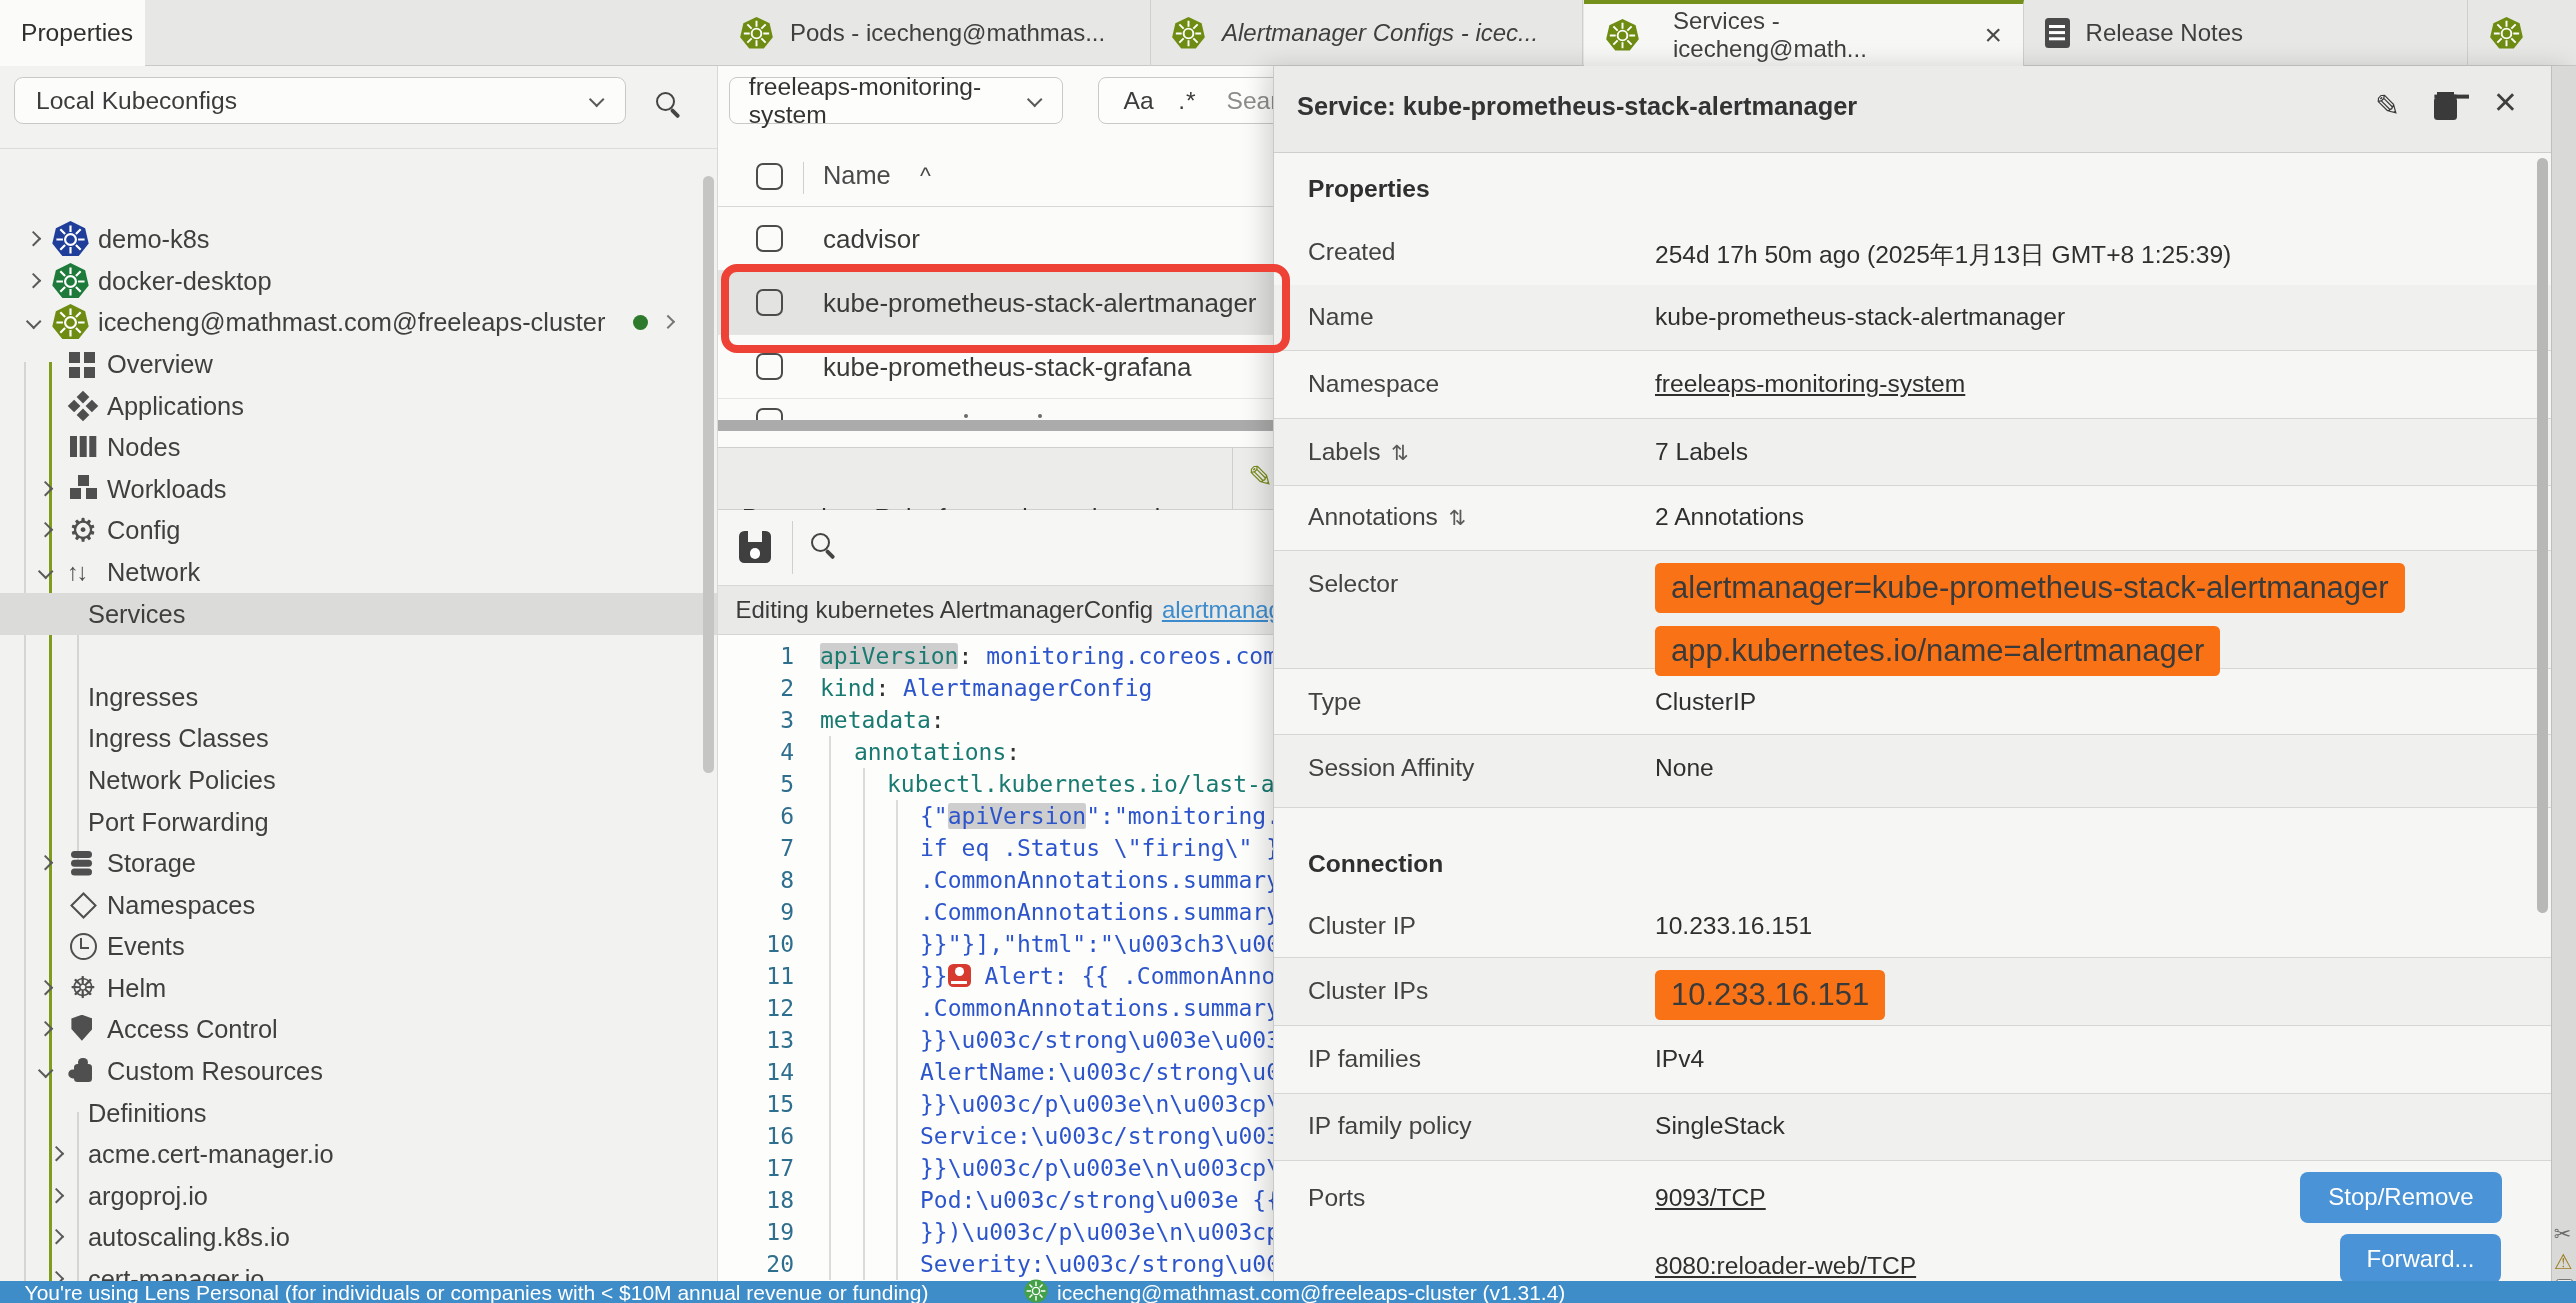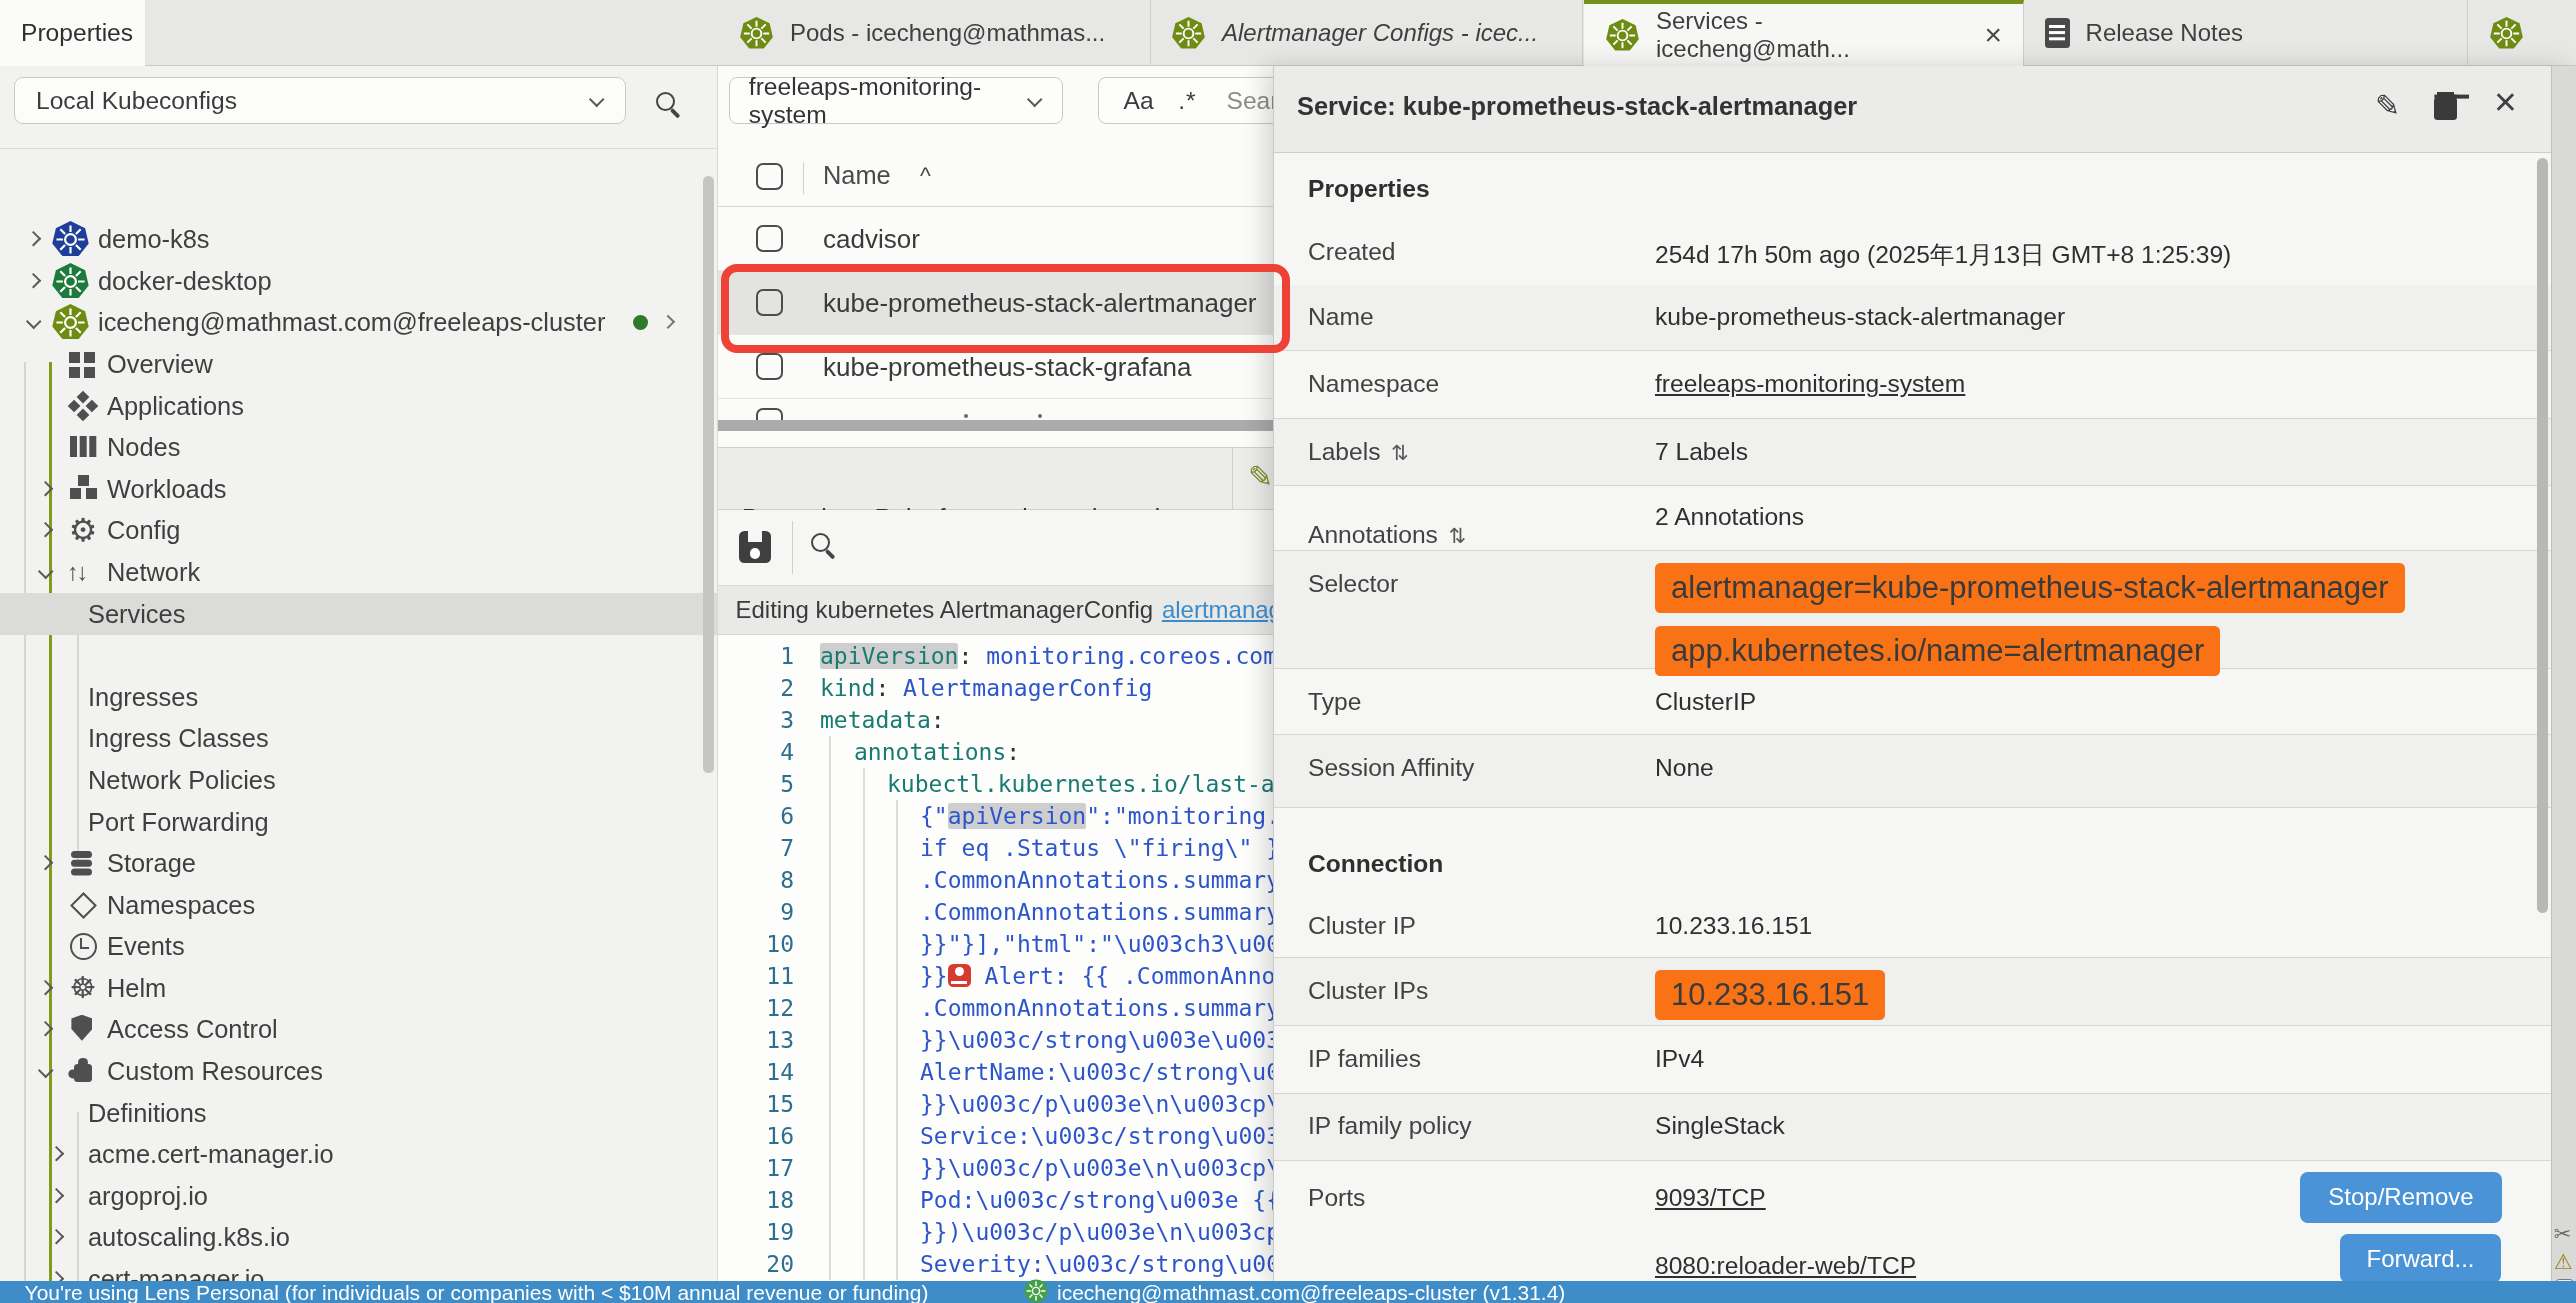--- a/index.html
+++ b/index.html
@@ -5,21 +5,21 @@
   * { margin:0; padding:0; box-sizing:border-box; }
   html,body { width:2576px; height:1304px; overflow:hidden; }
   body { font-family:"Liberation Sans","DejaVu Sans",sans-serif; color:#3a3a3a; background:#e9e9e8; }
   .root { position:relative; width:2576px; height:1304px; overflow:hidden; }
 
   
   .tabbar { position:absolute; left:0; top:0; width:2576px; height:66px; background:#e7e7e6; border-bottom:0.9px solid #c9c9c8; z-index:30; }
   .nav-tab { position:absolute; left:0; top:0; width:145px; height:66px; background:#fbfbfa; display:flex; align-items:center; padding-left:21px; font-size:24.6px; color:#2f2f2f; }
   .tab { position:absolute; top:0; height:66px; display:flex; align-items:center; border-right:0.9px solid #cfcfce; font-size:24px; color:#3f3f3f; padding:0 21px; }
   .tab .kicon { margin-right:16px; }
-  .tab.active { background:#f7f7f6; border-top:4.4px solid #75911c; }
+  .tab.active { background:#f7f7f6; border-top:4.4px solid #75911c;gap:17px; }
   .tab.italic .tab-label { font-style:italic; }
   .tab-close { margin-left:23px; font-size:30px; color:#4a4a4a; line-height:1; }
   .kicon { width:35px; height:35px; display:inline-block; flex:0 0 auto; }
   .kicon svg { width:100%; height:100%; display:block; }
   .k-olive { color:#6e8c12; } .k-blue { color:#1f3e9a; } .k-green { color:#1d7a3a; } .k-status { color:#43a047; }
   .doc-icon { width:24.6px; height:30px; background:#4a4a4a; border-radius:3.5px; margin-right:16px; position:relative; }
   .doc-icon::after { content:""; position:absolute; left:4.4px; top:7px; width:16px; height:2.6px; background:#fff; box-shadow:0 6.1px 0 #fff,0 12.3px 0 #fff; }
 
   
   .sidebar { position:absolute; left:0; top:66px; width:718px; height:1215px; background:#f2f2f0; border-right:0.9px solid #d8d8d7; z-index:10; }
@@ -461,21 +461,21 @@
     </div>
     <div class="prow" style="top:285px;height:68px;">
       <span class="plabel" style="top:19.3px;">Namespace</span>
       <span class="pvalue link" style="top:19.3px;">freeleaps-monitoring-system</span>
     </div>
     <div class="prow alt" style="top:353px;height:67px;">
       <span class="plabel" style="top:19.3px;"><span>Labels</span><span class="sort-ico">⇅</span></span>
       <span class="pvalue" style="top:19.3px;">7 Labels</span>
     </div>
     <div class="prow" style="top:419px;height:66px;">
-      <span class="plabel" style="top:18.4px;margin-top:18px;"><span>Annotations</span><span class="sort-ico">⇅</span></span>
+      <span class="plabel" style="top:18.4px;"><span>Annotations</span><span class="sort-ico">⇅</span></span>
       <span class="pvalue" style="top:18.4px;">2 Annotations</span>
     </div>
     <div class="prow alt" style="top:485px;height:118px;">
       <span class="plabel" style="top:19.3px;">Selector</span>
       <span class="pvalue" style="top:12.3px;">
         <span class="chip">alertmanager=kube-prometheus-stack-alertmanager</span><br>
         <span class="chip" style="margin-top:12.3px;">app.kubernetes.io/name=alertmanager</span>
       </span>
     </div>
     <div class="prow" style="top:604px;height:65px;">

